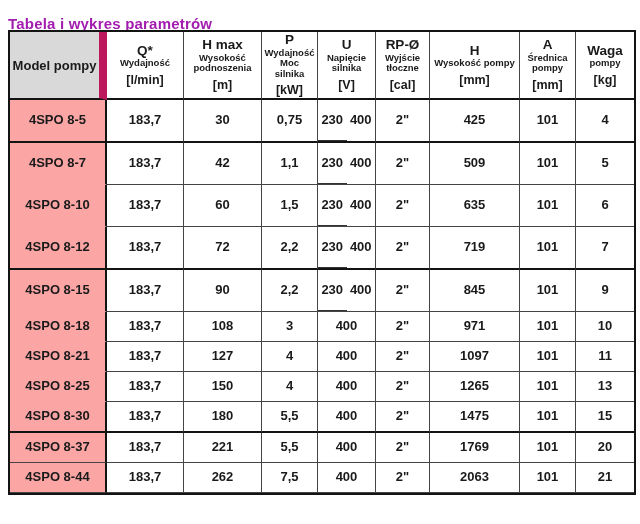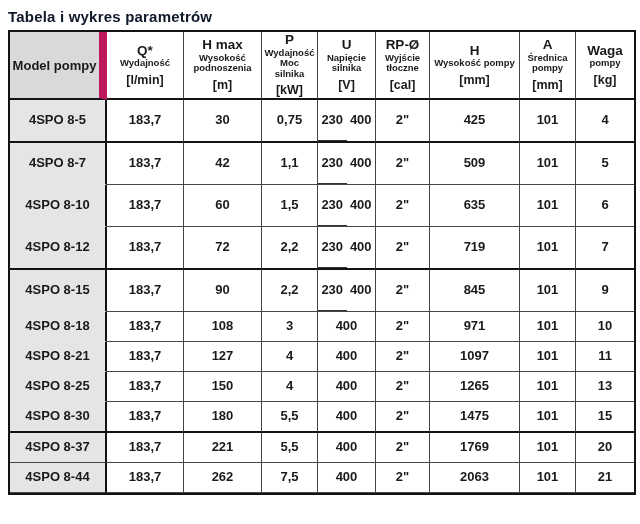--- a/index.html
+++ b/index.html
@@ -4,22 +4,22 @@
 <style>
   html,body { margin:0; padding:0; background:#ffffff; }
   body {
     width:640px; height:524px; overflow:hidden;
     font-family:"Liberation Sans", sans-serif;
     -webkit-font-smoothing:antialiased;
   }
   .page { position:relative; width:640px; height:524px; background:#fff; }
 
   .title {
-    position:absolute; left:8px; top:8px;
-    font-size:15px; font-weight:bold; color:#0f172a; letter-spacing:.2px;
+    position:absolute; left:8px; top:15px;
+    font-size:15px; font-weight:bold; color:#a21caf; letter-spacing:.2px;
   }
 
   .tbl-wrap { position:absolute; left:8px; top:30px; }
 
   table {
     border-collapse:separate; border-spacing:0; table-layout:fixed;
     width:624px; border:2px solid #131313;
   }
   th, td {
     padding:0; margin:0; text-align:center; vertical-align:middle;
@@ -37,21 +37,21 @@
   .hsub  { display:block; font-size:9.5px;  line-height:1.12; padding:0 2px; }
   .hunit { display:block; font-size:12.5px; line-height:1.1; margin-top:5px; }
   .hsub:empty, .hunit:empty { display:none; margin:0; }
 
   
   tbody td {
     background:#ffffff; font-size:13px; line-height:1.1;
     border-right:1px solid #454545; border-bottom:1px solid #454545;
   }
   tbody td:last-child { border-right:none; }
-  tbody td.model { background:#e5e5e5; border-right:2px solid #131313; font-size:13px; }
+  tbody td.model { background:#fca5a5; border-right:2px solid #131313; font-size:13px; }
 
   tr.tall  td { height:40px; }
   tr.short td { height:29px; }
 
   tr.b-thick td { border-bottom:2px solid #131313; }
   tr.b-none  td { border-bottom:none; }
   tr.m-hide  td.model { border-bottom-color:transparent; }
 
   
   .vsplit { display:flex; flex-direction:row; width:100%; height:41px; }

